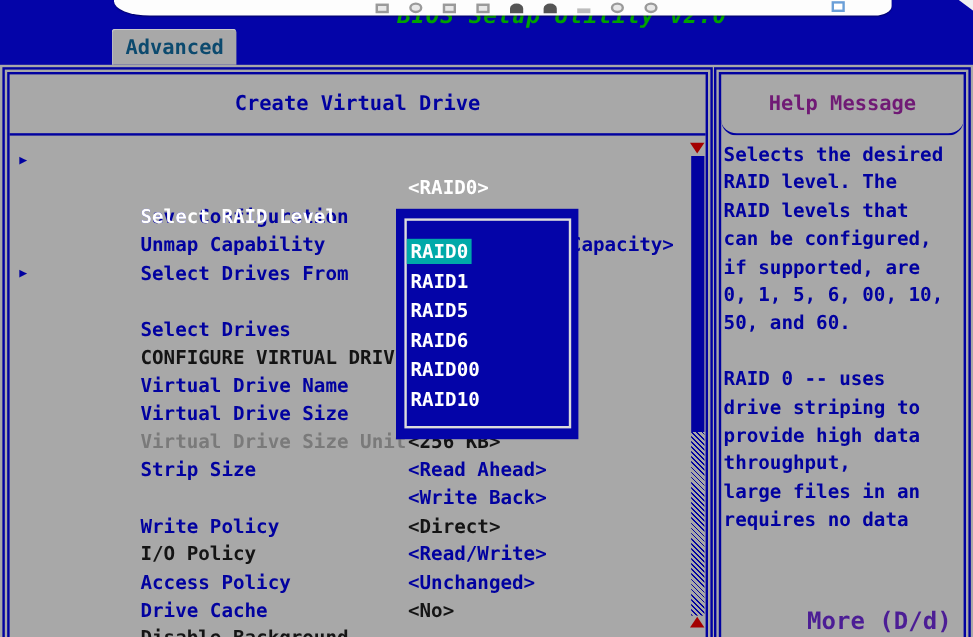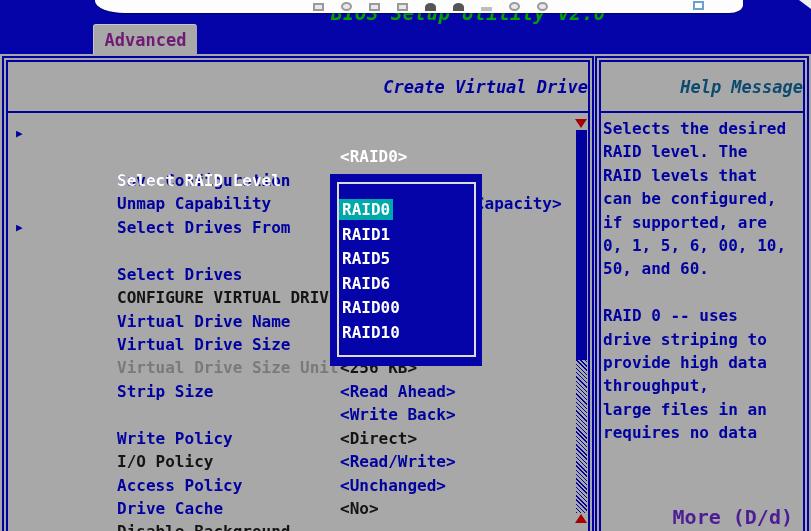--- a/index.html
+++ b/index.html
@@ -25,33 +25,33 @@
   .tb-ico.dark { background:#555; border-color:#555; border-radius:50% 50% 0 0; }
   .tb-ico.flat { border:none; background:#bdbdbd; height:4px; }
   .tb-check { position:absolute; left:598px; bottom:3px; width:11px; height:9px; border:2px solid #6a9fd8; background:#fff; }
   .corner-wedge { position:absolute; right:0; top:0; width:0; height:0; z-index:55;
     border-top:9px solid #F0F0F0; border-left:12px solid transparent; }
 
   .bios-title { position:absolute; left:331px; top:2px; z-index:10;
     color:#00A300; font-size:19px; letter-spacing:.5px; white-space:pre;font-style:italic; }
 
   .tab { position:absolute; left:93px; top:24px; width:104px; height:30px;
-    background:#A8A8A8; color:#701a75; font-size:17px;
+    background:#A8A8A8; color:#0c4a6e; font-size:17px;
     text-align:center; line-height:30px; border-radius:3px 3px 0 0;
     border-top:1px solid #c8c8c8; border-left:1px solid #c8c8c8; }
 
   .panel { position:absolute; background:#A8A8A8;
     border:2px solid #0101A0; outline:2px solid #0101A0; outline-offset:2px; }
   .panel-left  { left:6px;  top:60px; width:584px; height:475px; }
   .panel-right { left:599px; top:60px; width:206px; height:475px; }
 
-  .panel-header { height:51px; line-height:51px; text-align:right;
-    font-size:17px; border-bottom:2px solid #0101A0; white-space:pre;font-style:italic; }
+  .panel-header { height:51px; line-height:51px; text-align:center;
+    font-size:17px; border-bottom:2px solid #0101A0; white-space:pre; }
   .panel-left  .panel-header { color:#0101A0; }
-  .panel-right .panel-header { color:#0c4a6e; }
+  .panel-right .panel-header { color:#701a75;border-radius:13px; }
 
   .menu { position:absolute; left:0; right:0; top:60px; font-size:16px; }
   .row { position:relative; height:23.45px; line-height:23.45px; padding-left:32px; white-space:pre; }
   .row .val { position:absolute; left:332px; top:0; }
   .row .sub-arrow { position:absolute; left:8px; top:0; font-size:11px; color:#0101A0; }
   .c-blue,  .c-blue  .val { color:#0101A0; }
   .c-white, .c-white .val { color:#FFFFFF; }
   .c-black, .c-black .val { color:#141414; }
   .c-dim,   .c-dim   .val { color:#7a7a7a; }
   .val-black .val { color:#141414; }

